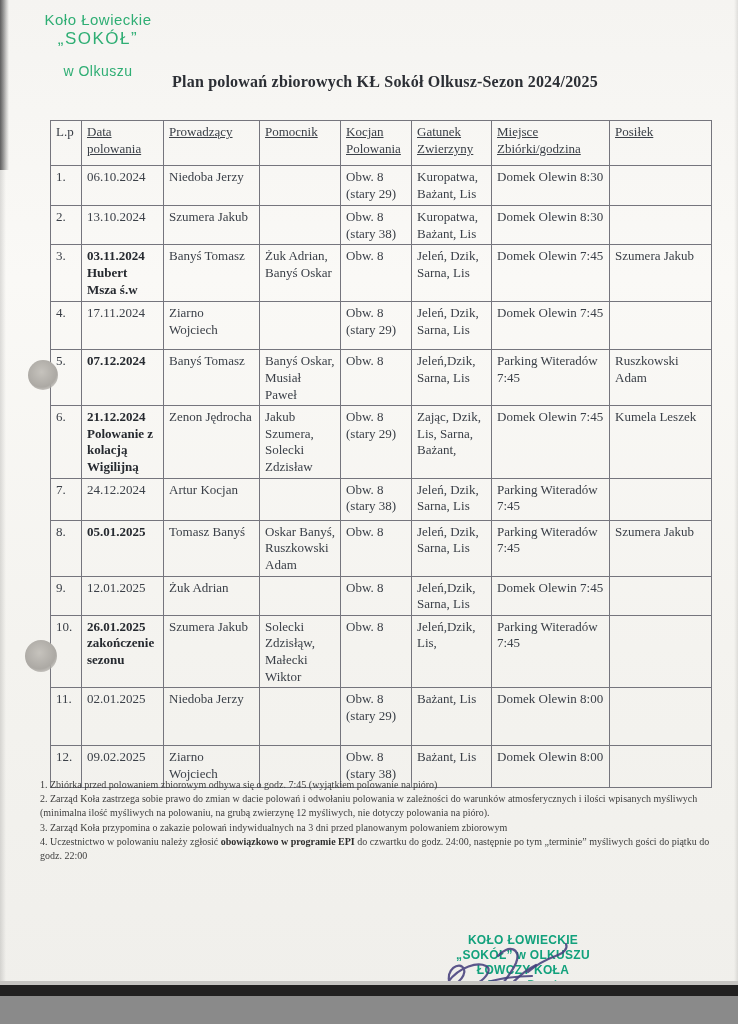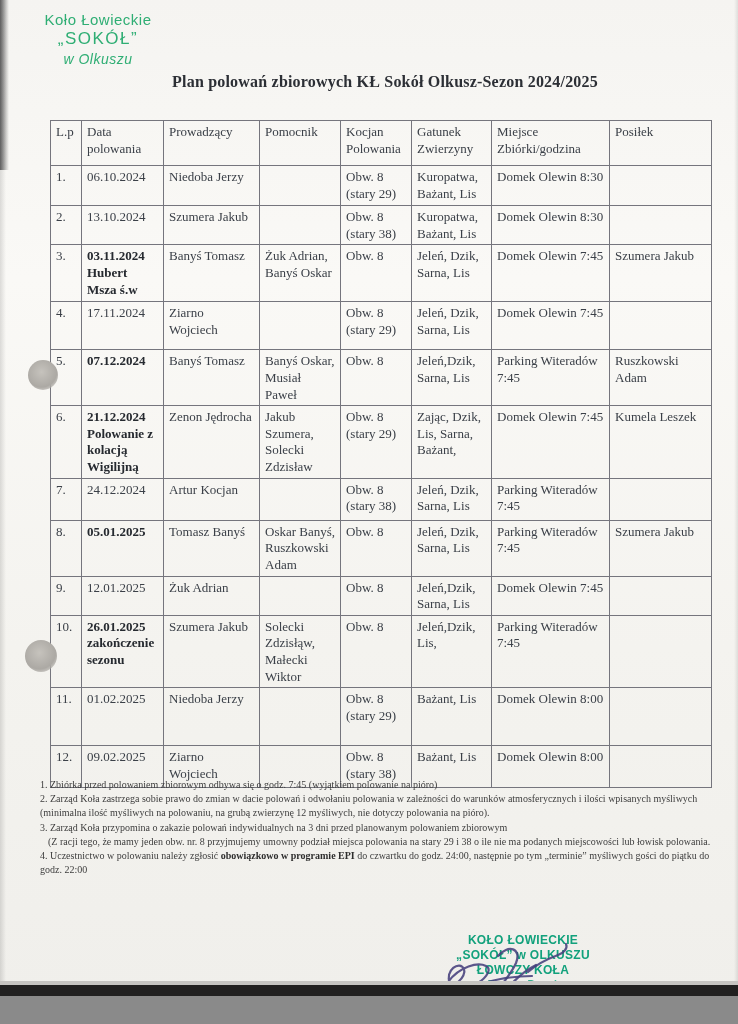--- a/index.html
+++ b/index.html
@@ -20,31 +20,31 @@
   .punch{position:absolute;border-radius:50%;
     background:radial-gradient(circle at 45% 40%, #c6c3bd 0%, #aca9a4 62%, rgba(172,169,164,0) 100%);}
   .punch1{left:28px;top:360px;width:30px;height:30px;}
   .punch2{left:25px;top:640px;width:32px;height:32px;}
 
   
   .letterhead{position:absolute;left:28px;top:11px;width:140px;text-align:center;
     font-family:"Liberation Sans",sans-serif;color:var(--brand-green,#2fae74);}
   .lh1{font-size:15px;letter-spacing:.5px;}
   .lh2{font-size:17px;font-weight:normal;letter-spacing:1.5px;margin-top:1px;}
-  .lh3{font-size:14px;letter-spacing:.5px;margin-top:2px;font-style:italic;}
+  .lh3{font-size:14px;letter-spacing:.5px;margin-top:14px;}
 
   .title{position:absolute;left:16px;top:73px;width:100%;text-align:center;
     font-size:16px;font-weight:bold;color:#2c2f35;letter-spacing:.2px;}
 
   
   table.plan{position:absolute;left:50px;top:120px;width:661px;border-collapse:collapse;
     table-layout:fixed;font-size:13px;line-height:1.28;color:#3b4048;}
   .plan th,.plan td{border:1px solid #75757d;vertical-align:top;text-align:left;
     padding:3px 4px 2px 5px;font-weight:normal;overflow:hidden;}
-  .plan th .u{}
+  .plan th .u{text-decoration:underline;}
   .plan thead tr{height:45px;border-radius:15px;}
   .plan tbody tr:nth-child(1){height:40px;}
   .plan tbody tr:nth-child(2){height:38px;}
   .plan tbody tr:nth-child(3){height:57px;}
   .plan tbody tr:nth-child(4){height:48px;}
   .plan tbody tr:nth-child(5){height:50px;}
   .plan tbody tr:nth-child(6){height:72px;}
   .plan tbody tr:nth-child(7){height:42px;}
   .plan tbody tr:nth-child(8){height:53px;}
   .plan tbody tr:nth-child(9){height:37px;}
@@ -229,21 +229,21 @@
           <td>Szumera Jakub</td>
           <td>Solecki Zdzisłąw, Małecki Wiktor</td>
           <td>Obw. 8</td>
           <td>Jeleń,Dzik, Lis,</td>
           <td>Parking Witeradów 7:45</td>
           <td></td>
         </tr>
         <tr>
           <td>11.</td>
           <td>
-            <div class="">01.02.2025</div>
+            <div class="">02.01.2025</div>
           </td>
           <td>Niedoba Jerzy</td>
           <td></td>
           <td>Obw. 8 (stary 29)</td>
           <td>Bażant, Lis</td>
           <td>Domek Olewin 8:00</td>
           <td></td>
         </tr>
         <tr>
           <td>12.</td>
@@ -257,21 +257,20 @@
           <td>Domek Olewin 8:00</td>
           <td></td>
         </tr>
       </tbody>
   </table>
 
   <div class="notes">
       <div class="note-line indent-0"><span>1. Zbiórka przed polowaniem zbiorowym odbywa się o godz. 7:45 (wyjątkiem polowanie na pióro)</span></div>
       <div class="note-line indent-0"><span>2. Zarząd Koła zastrzega sobie prawo do zmian w dacie polowań i odwołaniu polowania w zależności do warunków atmosferycznych i ilości wpisanych myśliwych (minimalna ilość myśliwych na polowaniu, na grubą zwierzynę 12 myśliwych, nie dotyczy polowania na pióro).</span></div>
       <div class="note-line indent-0"><span>3. Zarząd Koła przypomina o zakazie polowań indywidualnych na 3 dni przed planowanym polowaniem zbiorowym</span></div>
-      <div class="note-line indent-1"><span>(Z racji tego, że mamy jeden obw. nr. 8 przyjmujemy umowny podział miejsca polowania na stary 29 i 38 o ile nie ma podanych miejscowości lub łowisk polowania.</span></div>
       <div class="note-line indent-0"><span>4. Uczestnictwo w polowaniu należy zgłosić </span><span class="b">obowiązkowo w programie EPI</span><span> do czwartku do godz. 24:00, następnie po tym „terminie” myśliwych gości do piątku do godz. 22:00</span></div>
     </div>
 
   <div class="stamp">
     <div class="st1">KOŁO ŁOWIECKIE</div>
     <div class="st2">„SOKÓŁ” w OLKUSZU</div>
     <div class="st3">ŁOWCZY KOŁA</div>
     <div class="st4">Tomasz Banyś</div>
   </div>
 

